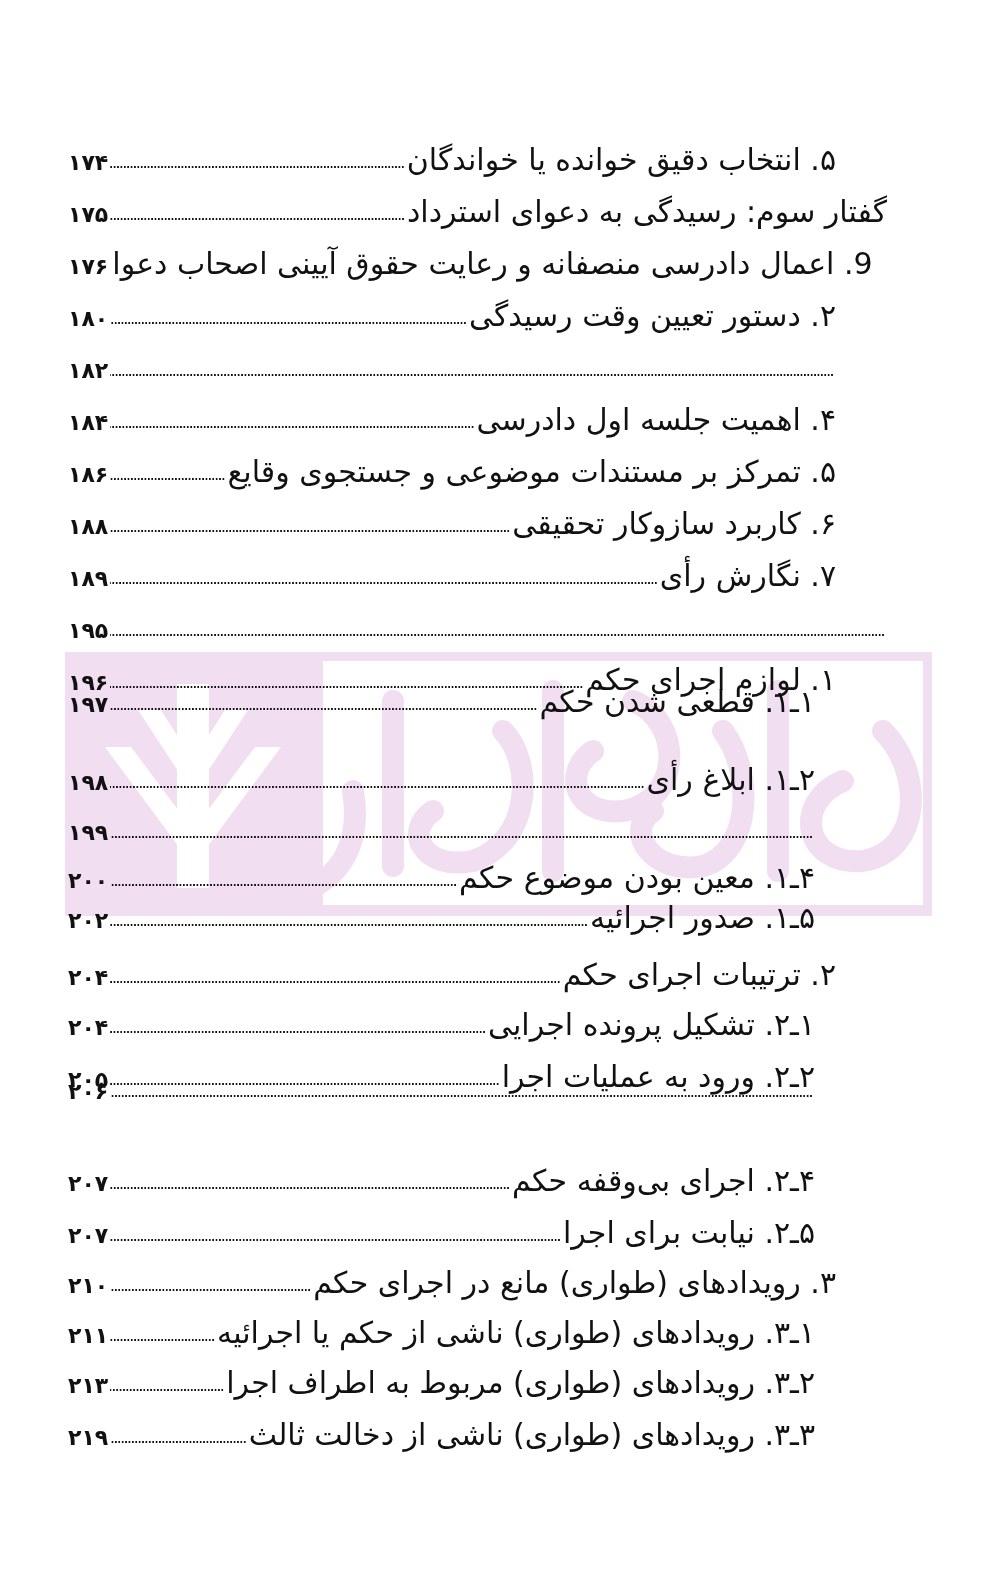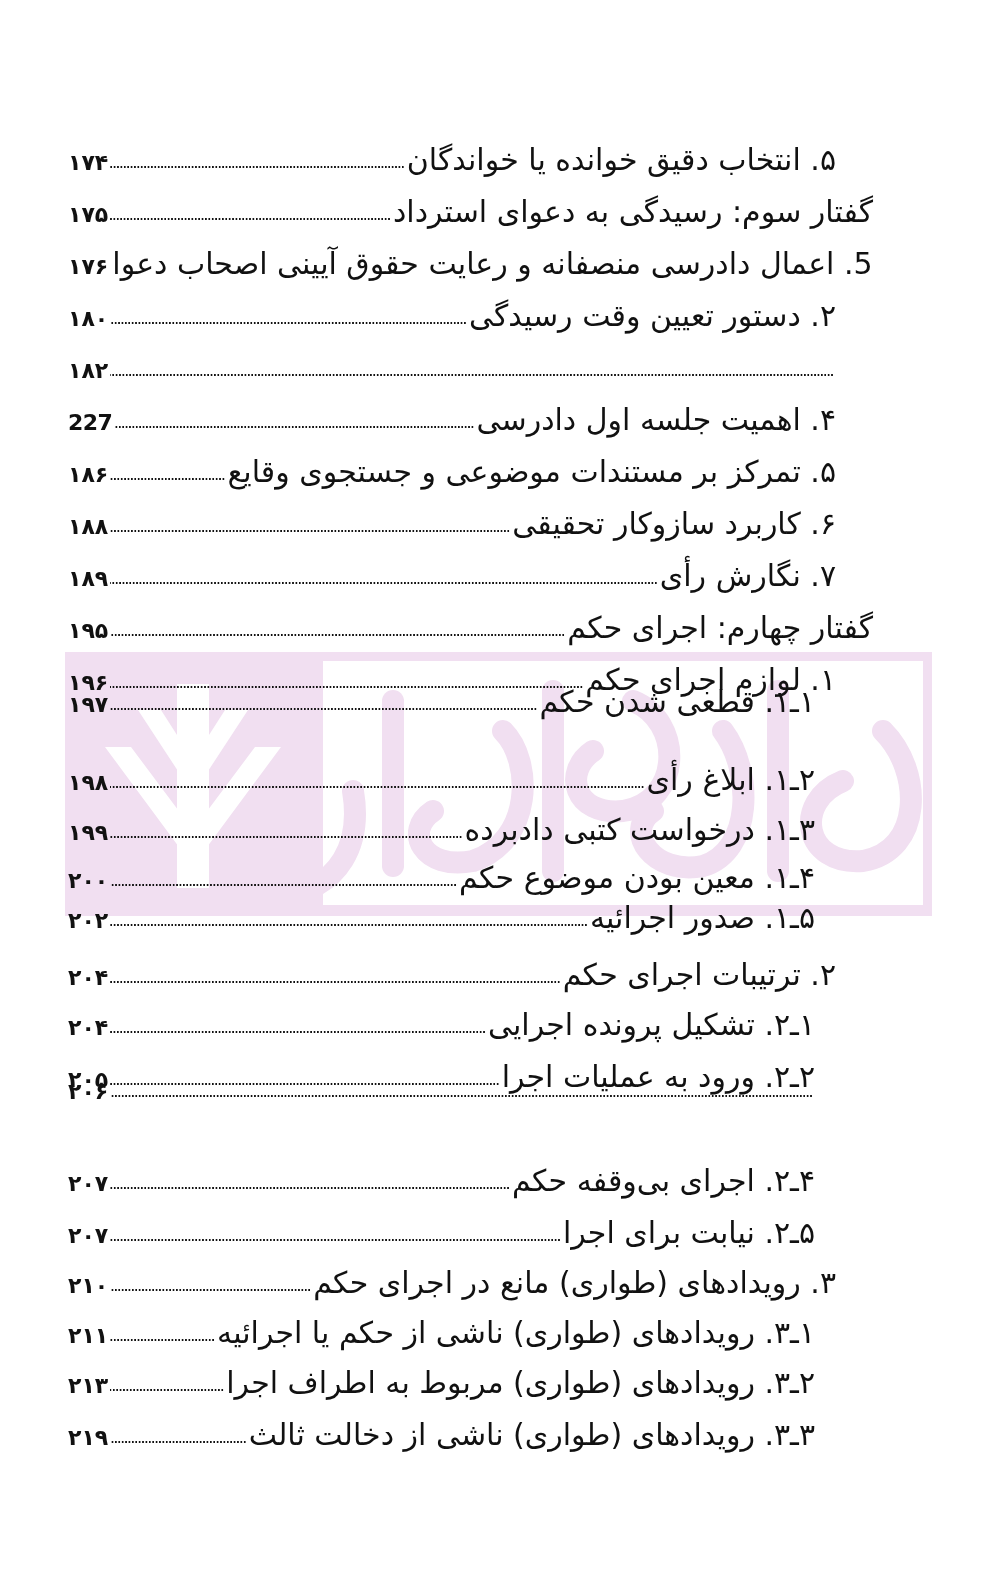--- a/index.html
+++ b/index.html
@@ -34,21 +34,21 @@
   .row .leader {
     flex: 1 1 auto; height: 4px; margin: 0 2px 8px 2px;
     background-image: radial-gradient(circle, #111 0.9px, transparent 1.1px);
     background-size: 3.4px 4px; background-repeat: repeat-x;
     background-position: right center;
   }
   .row .title {
     font-size: 30px; line-height: 34px; white-space: nowrap;
     direction: rtl; flex: 0 0 auto;
   }
-  .row.lvl0 { right: 123px; }
+  .row.lvl0 { right: 109px; }
   .row.lvl1 { right: 160px; }
   .row.lvl2 { right: 181px; }
 </style>
 </head>
 <body>
 
 <div class="watermark">
   <svg class="logo" width="258" height="264" viewBox="0 0 258 264">
     <g fill="#ffffff">
       <rect x="112" y="32" width="32" height="204"></rect>
@@ -78,33 +78,33 @@
       <span class="title">۵. انتخاب دقیق خوانده یا خواندگان</span>
     </div>
   <div class="row lvl0" style="top:189px">
       <span class="num">۱۷۵</span>
       <span class="leader"></span>
       <span class="title">گفتار سوم: رسیدگی به دعوای استرداد</span>
     </div>
   <div class="row lvl1" style="top:241px">
       <span class="num">۱۷۶</span>
       <span class="leader"></span>
-      <span class="title">5. اعمال دادرسی منصفانه و رعایت حقوق آیینی اصحاب دعوا</span>
+      <span class="title">9. اعمال دادرسی منصفانه و رعایت حقوق آیینی اصحاب دعوا</span>
     </div>
   <div class="row lvl1" style="top:293px">
       <span class="num">۱۸۰</span>
       <span class="leader"></span>
       <span class="title">۲. دستور تعیین وقت رسیدگی</span>
     </div>
   <div class="row lvl1" style="top:345px">
       <span class="num">۱۸۲</span>
       <span class="leader"></span>
     </div>
   <div class="row lvl1" style="top:397px">
-      <span class="num">227</span>
+      <span class="num">۱۸۴</span>
       <span class="leader"></span>
       <span class="title">۴. اهمیت جلسه اول دادرسی</span>
     </div>
   <div class="row lvl1" style="top:449px">
       <span class="num">۱۸۶</span>
       <span class="leader"></span>
       <span class="title">۵. تمرکز بر مستندات موضوعی و جستجوی وقایع</span>
     </div>
   <div class="row lvl1" style="top:501px">
       <span class="num">۱۸۸</span>
@@ -112,41 +112,39 @@
       <span class="title">۶. کاربرد سازوکار تحقیقی</span>
     </div>
   <div class="row lvl1" style="top:553px">
       <span class="num">۱۸۹</span>
       <span class="leader"></span>
       <span class="title">۷. نگارش رأی</span>
     </div>
   <div class="row lvl0" style="top:605px">
       <span class="num">۱۹۵</span>
       <span class="leader"></span>
-      <span class="title">گفتار چهارم: اجرای حکم</span>
     </div>
   <div class="row lvl1" style="top:657px">
       <span class="num">۱۹۶</span>
       <span class="leader"></span>
       <span class="title">۱. لوازم اجرای حکم</span>
     </div>
   <div class="row lvl2" style="top:679px">
       <span class="num">۱۹۷</span>
       <span class="leader"></span>
       <span class="title">۱ـ۱. قطعی شدن حکم</span>
     </div>
   <div class="row lvl2" style="top:757px">
       <span class="num">۱۹۸</span>
       <span class="leader"></span>
       <span class="title">۲ـ۱. ابلاغ رأی</span>
     </div>
   <div class="row lvl2" style="top:807px">
       <span class="num">۱۹۹</span>
       <span class="leader"></span>
-      <span class="title">۳ـ۱. درخواست کتبی دادبرده</span>
     </div>
   <div class="row lvl2" style="top:855px">
       <span class="num">۲۰۰</span>
       <span class="leader"></span>
       <span class="title">۴ـ۱. معین بودن موضوع حکم</span>
     </div>
   <div class="row lvl2" style="top:895px">
       <span class="num">۲۰۲</span>
       <span class="leader"></span>
       <span class="title">۵ـ۱. صدور اجرائیه</span>

